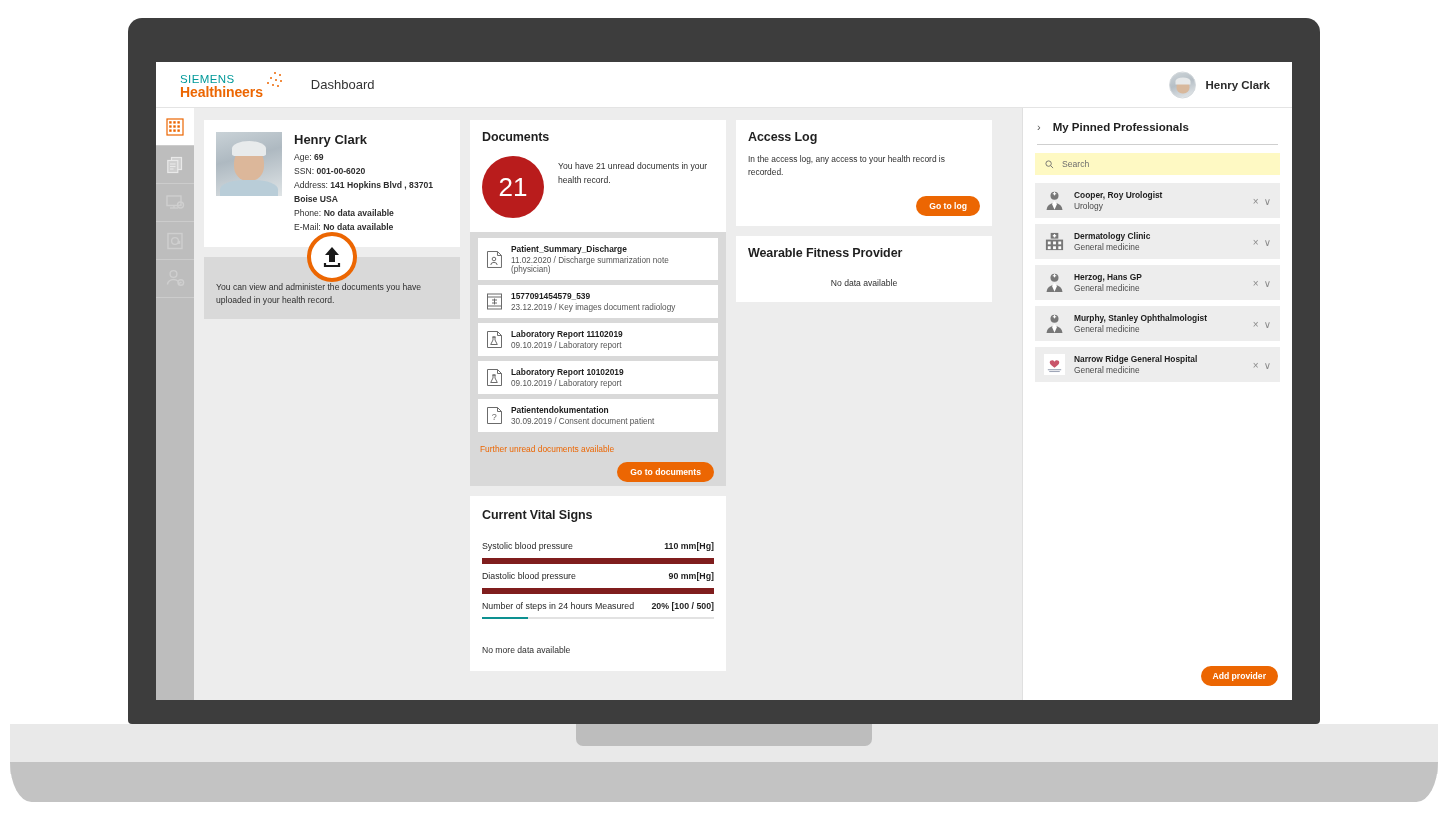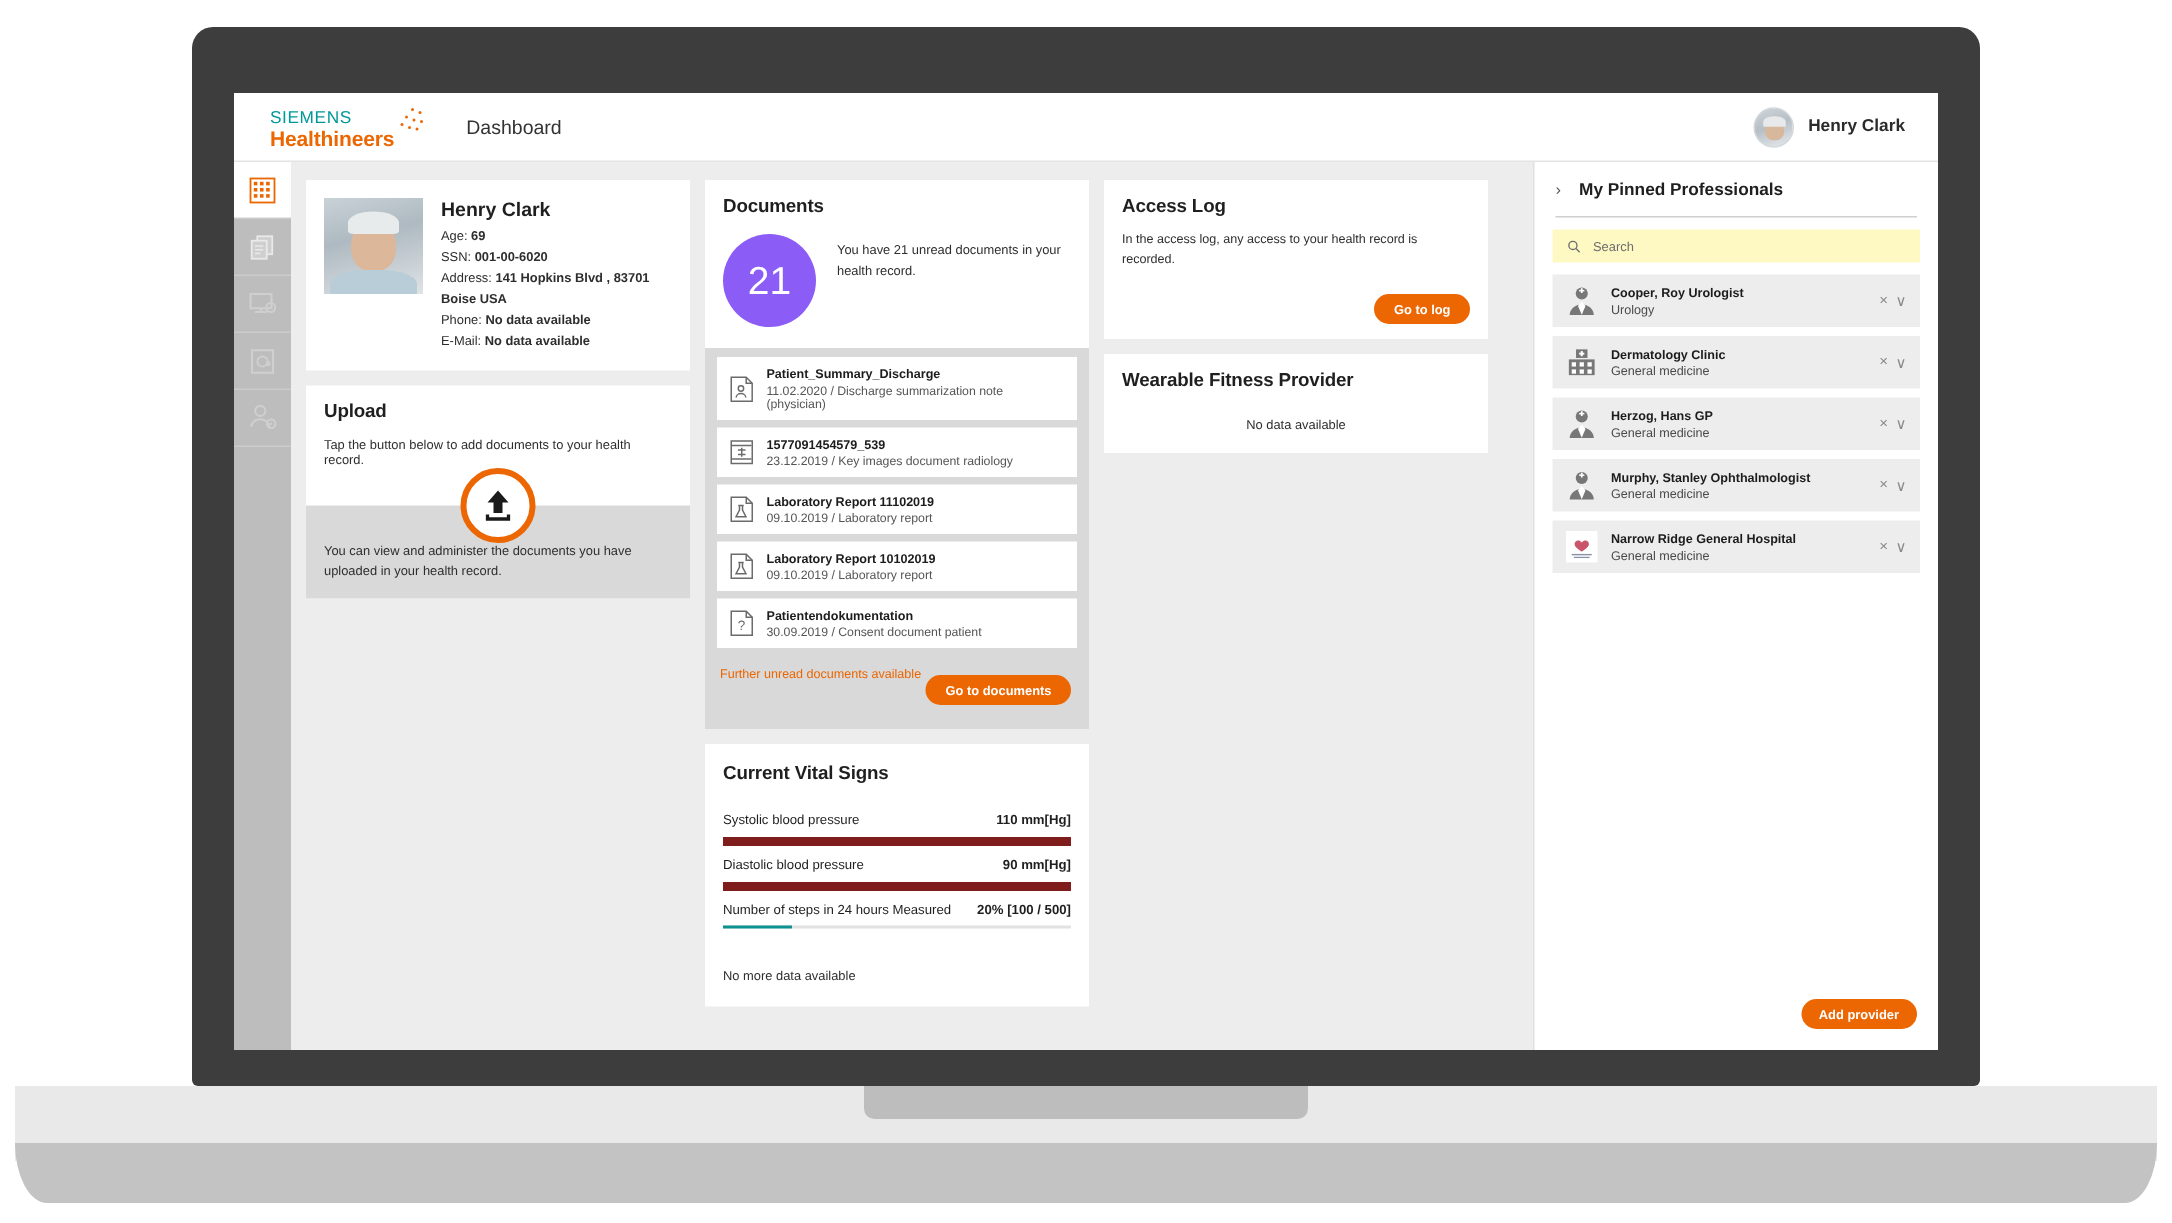--- a/index.html
+++ b/index.html
@@ -139,41 +139,41 @@
     position:absolute; left:50%; top:-25px; transform:translateX(-50%);
     width:50px; height:50px; border-radius:50%;
     background:#fff; border:4px solid #ec6602;
     display:flex; align-items:center; justify-content:center;
     cursor:pointer;
   }
 
   
   .doc-head { display:flex; gap:14px; padding: 10px 12px 14px; align-items:center; }
   .doc-circle {
-    width: 62px; height:62px; border-radius:50%; background:#8b5cf6;
+    width: 62px; height:62px; border-radius:50%; background:#b91c1c;
     color:#fff; font-size:26px; display:flex; align-items:center; justify-content:center;
     flex:0 0 62px; margin-top:4px;
   }
   .doc-blurb { font-size:8.6px; color:#2e2e2e; line-height:1.6; padding-top: 8px; }
   .doc-list { background:#d9d9d9; padding: 6px 8px 8px; }
   .doc-row {
     background:#fff; display:flex; align-items:center; gap:8px;
     padding:6px 8px; margin-bottom:5px; cursor:pointer;
   }
   .doc-row:last-child { margin-bottom:0; }
   .doc-name { font-size:8.4px; font-weight:bold; color:#1c1c1c; }
   .doc-meta { font-size:8.2px; color:#555; margin-top:2px; }
   .doc-foot { background:#d9d9d9; padding: 4px 10px 10px; position:relative; height:46px; }
   .doc-more { font-size:8.4px; color:#ec6602; }
   .btn-orange {
     background:#ec6602; color:#fff; border:none; border-radius:11px;
     font-size:8.6px; font-weight:bold; padding:5px 13px; cursor:pointer;
     font-family:"Liberation Sans", sans-serif;
   }
-  .doc-foot .btn-orange { position:absolute; right:12px; bottom:16px; }
+  .doc-foot .btn-orange { position:absolute; right:12px; bottom:4px; }
 
   
   .vitals { padding: 12px 12px 16px; }
   .vitals .card-title { margin-bottom: 12px; }
   .v-row {
     display:flex; justify-content:space-between; align-items:baseline;
     font-size:8.8px; color:#1f1f1f; padding:7px 0;
     border-bottom:6px solid #7f1d1d; position:relative;
   }
   .v-row .v-val { font-weight:bold; font-size:8.8px; }
@@ -334,24 +334,20 @@
                 <b>No data available</b>
               </div>
               <div class="p-line">
                 <span>E-Mail:</span>
                 <b>No data available</b>
               </div>
             </div>
           </div>
 
           <div class="card">
-            <div class="upload-top">
-              <div class="card-title">Upload</div>
-              <div class="upload-text">Tap the button below to add documents to your health record.</div>
-            </div>
             <div class="upload-bottom">
               <div class="upload-btn">
                 <svg width="26" height="26" viewBox="0 0 26 26">
                   <path d="M13 3 L20 11 H16 V18 H10 V11 H6 Z" fill="#1a1a1a"></path>
                   <path d="M6 19 v3 h14 v-3" fill="none" stroke="#1a1a1a" stroke-width="2.2"></path>
                 </svg>
               </div>
               <span>You can view and administer the documents you have uploaded in your health record.</span>
             </div>
           </div>

